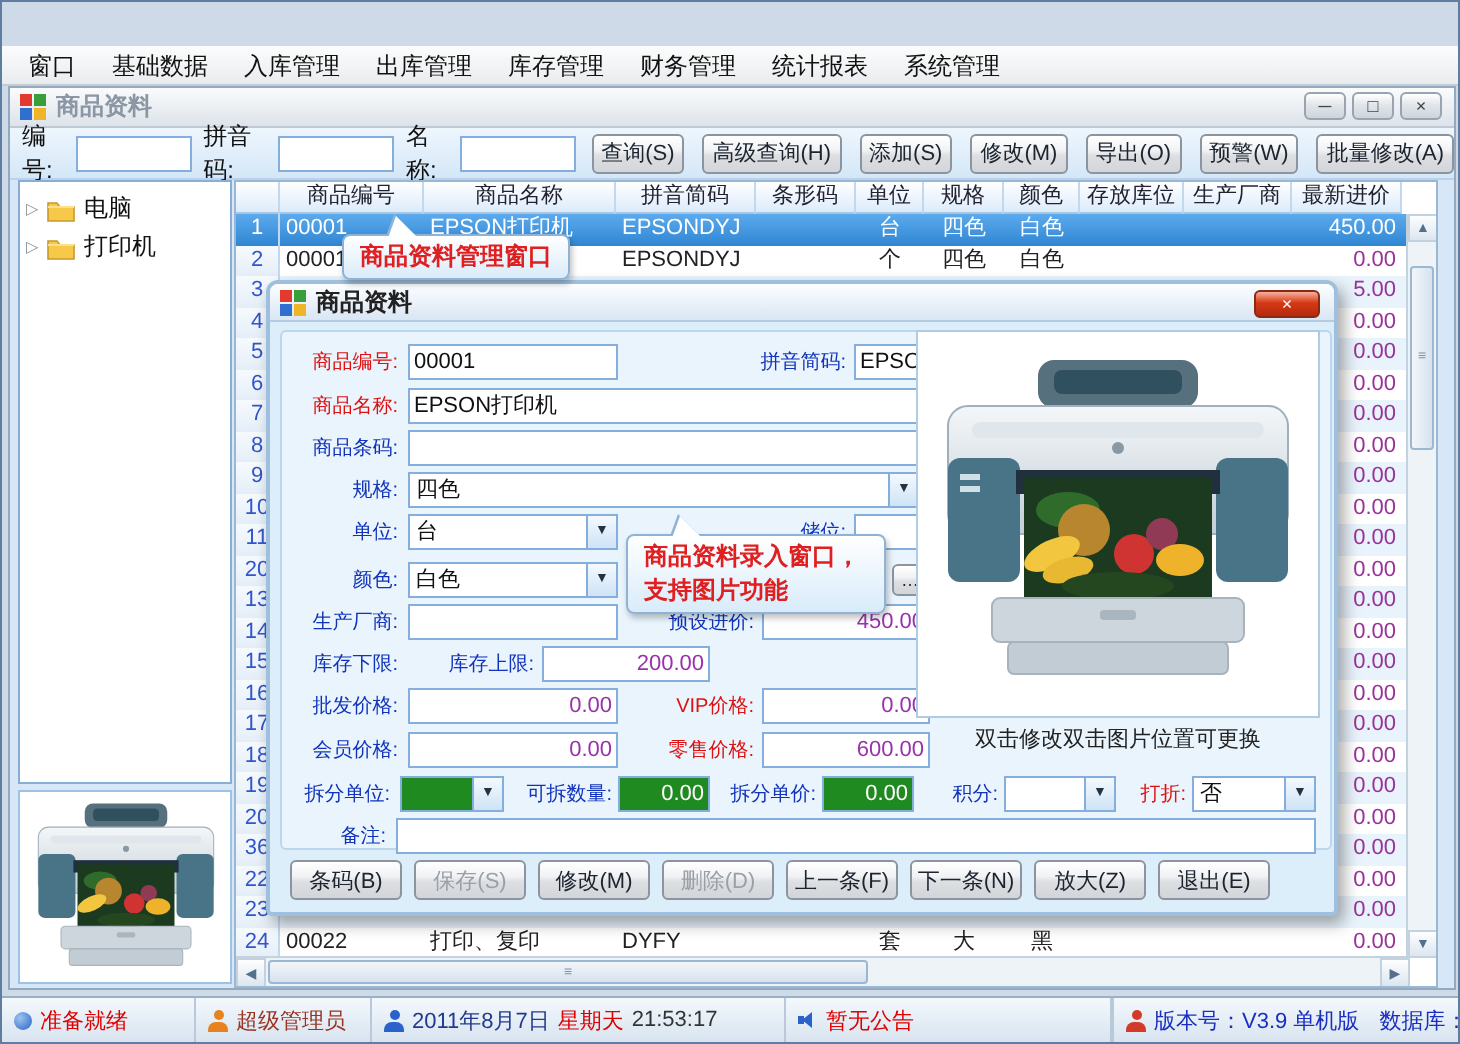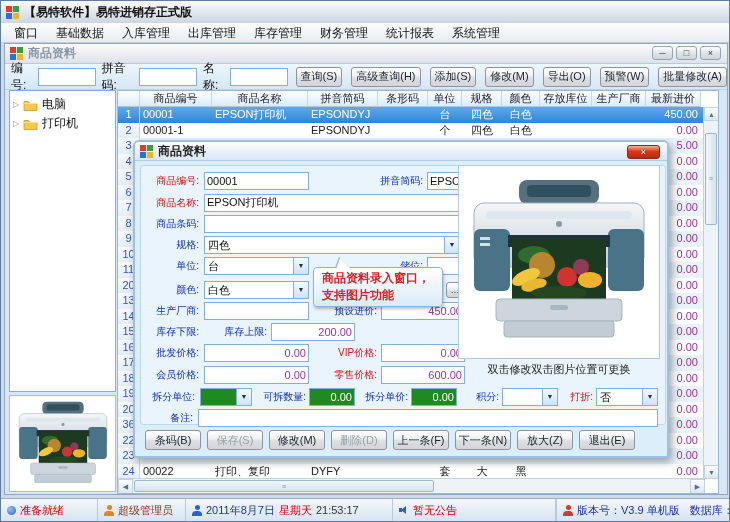--- a/index.html
+++ b/index.html
@@ -121,29 +121,20 @@
   .person.red::before, .person.red::after { background:#d33a2a; }
   .spk { position:relative; width:10px; height:10px; flex:none; }
   .spk::before { content:""; position:absolute; left:0; top:3px; width:3px; height:4px; background:#2a62c9; }
   .spk::after { content:""; position:absolute; left:2px; top:1px; border-top:4px solid transparent; border-bottom:4px solid transparent; border-right:5px solid #2a62c9; }
 </style>
 </head>
 <body>
 
 <div class="screen">
 
-  <div class="titlebar">
-    <span class="sqicon">
-        <i></i>
-        <i></i>
-        <i></i>
-        <i></i>
-      </span>
-    <span class="app-title">【易特软件】易特进销存正式版</span>
-  </div>
 
   <div class="menubar">
       <span class="menu-item">窗口</span>
       <span class="menu-item">基础数据</span>
       <span class="menu-item">入库管理</span>
       <span class="menu-item">出库管理</span>
       <span class="menu-item">库存管理</span>
       <span class="menu-item">财务管理</span>
       <span class="menu-item">统计报表</span>
       <span class="menu-item">系统管理</span>
@@ -725,20 +716,21 @@
         <span class="btn disabled">保存(S)</span>
         <span class="btn">修改(M)</span>
         <span class="btn disabled">删除(D)</span>
         <span class="btn">上一条(F)</span>
         <span class="btn">下一条(N)</span>
         <span class="btn">放大(Z)</span>
         <span class="btn">退出(E)</span>
       </div>
   </div>
 
+  <div class="tip tip1">商品资料管理窗口</div>
   <div class="tip tip2">商品资料录入窗口，支持图片功能</div>
 
   <div class="statusbar">
     <span class="sseg" style="width:97px">
       <span class="ball"></span>
       <span class="t-red">准备就绪</span>
     </span>
     <span class="sseg" style="width:88px">
       <span class="person"></span>
       <span class="t-maroon">超级管理员</span>

